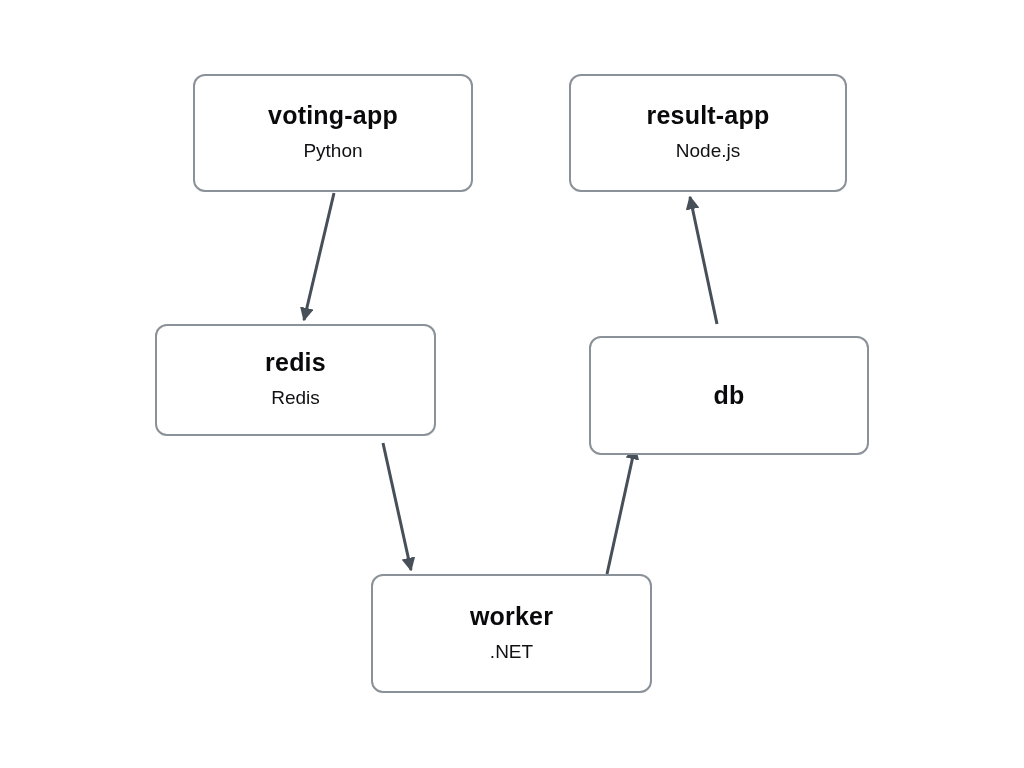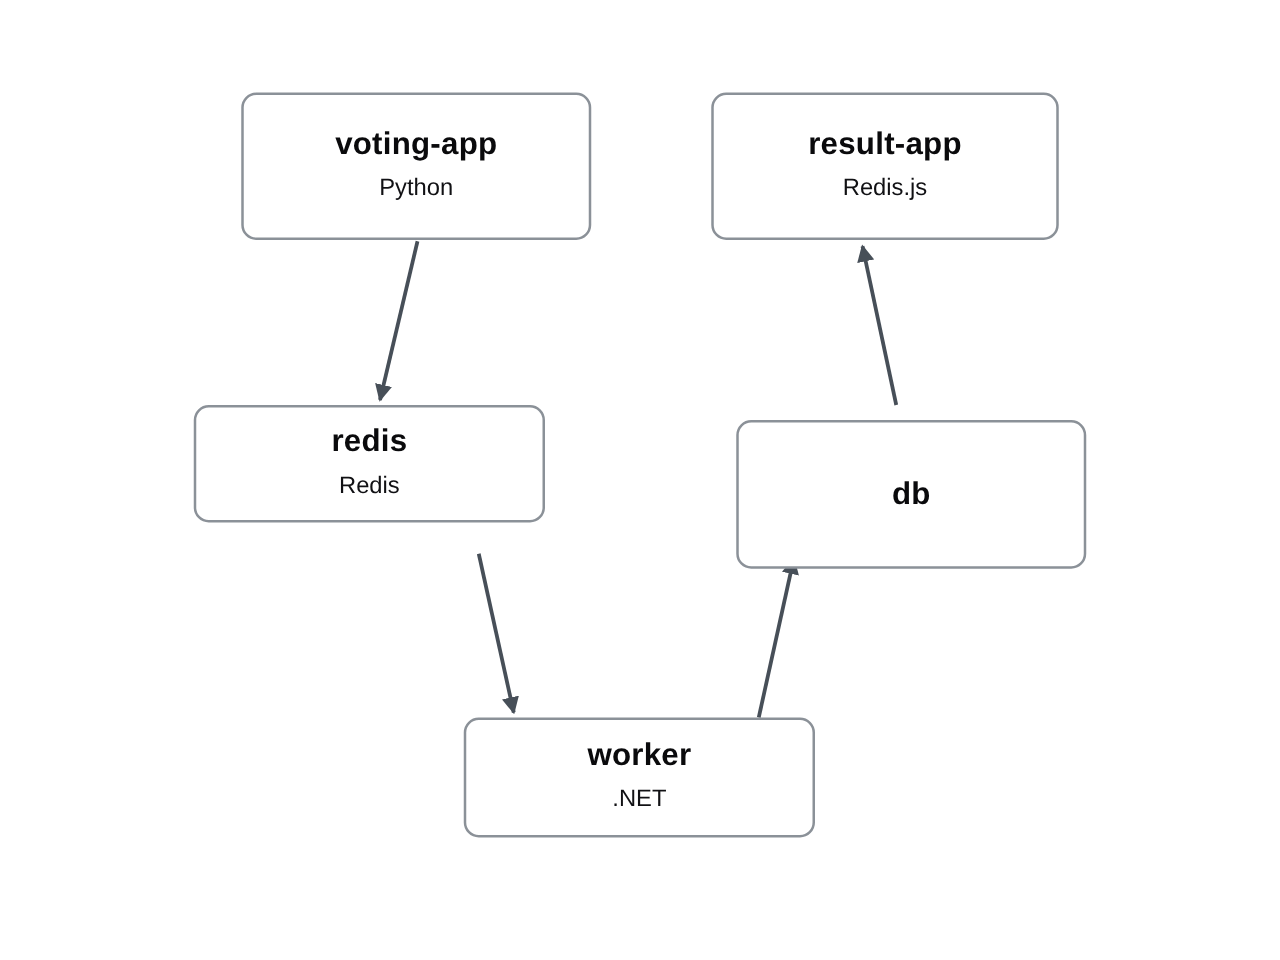--- a/index.html
+++ b/index.html
@@ -43,23 +43,23 @@
     letter-spacing: 0.2px;
   }
   .node .subtitle {
     font-size: 19px;
     font-weight: 400;
     color: #111114;
     line-height: 35px;
   }
   #node-voting-app { left: 193px; top: 74px;  width: 280px; height: 118px; align-items: center; }
   #node-result-app { left: 552px; top: 74px;  width: 278px; height: 118px; margin-left: 17px; }
-  #node-redis      { left: 155px; top: 324px; width: 281px; height: 94px; }
+  #node-redis      { left: 155px; top: 324px; width: 281px; height: 112px; }
   #node-db         { left: 589px; top: 336px; width: 280px; height: 119px; }
-  #node-worker     { left: 371px; top: 574px; width: 281px; height: 96px; }
+  #node-worker     { left: 371px; top: 574px; width: 281px; height: 119px; }
 </style>
 </head>
 <body>
 
 <div class="canvas">
 
   <svg class="edges-layer" width="1024" height="768" viewBox="0 0 1024 768" xmlns="http://www.w3.org/2000/svg">
     <defs>
       <marker id="arrowhead" viewBox="0 0 9 9" refX="8" refY="4.5" markerWidth="4.6" markerHeight="4.6" orient="auto-start-reverse">
         <path d="M0,0 L9,4.5 L0,9 z" fill="#474f58"></path>
@@ -71,21 +71,21 @@
     <line x1="717" y1="324" x2="690" y2="197" stroke="#474f58" stroke-width="3" marker-end="url(#arrowhead)"></line>
   </svg>
 
   <div class="node" id="node-voting-app">
     <div class="title">voting-app</div>
     <div class="subtitle">Python</div>
   </div>
 
   <div class="node" id="node-result-app">
     <div class="title">result-app</div>
-    <div class="subtitle">Redis.js</div>
+    <div class="subtitle">Node.js</div>
   </div>
 
   <div class="node" id="node-redis">
     <div class="title">redis</div>
     <div class="subtitle">Redis</div>
   </div>
 
   <div class="node" id="node-db">
     <div class="title">db</div>
   </div>

